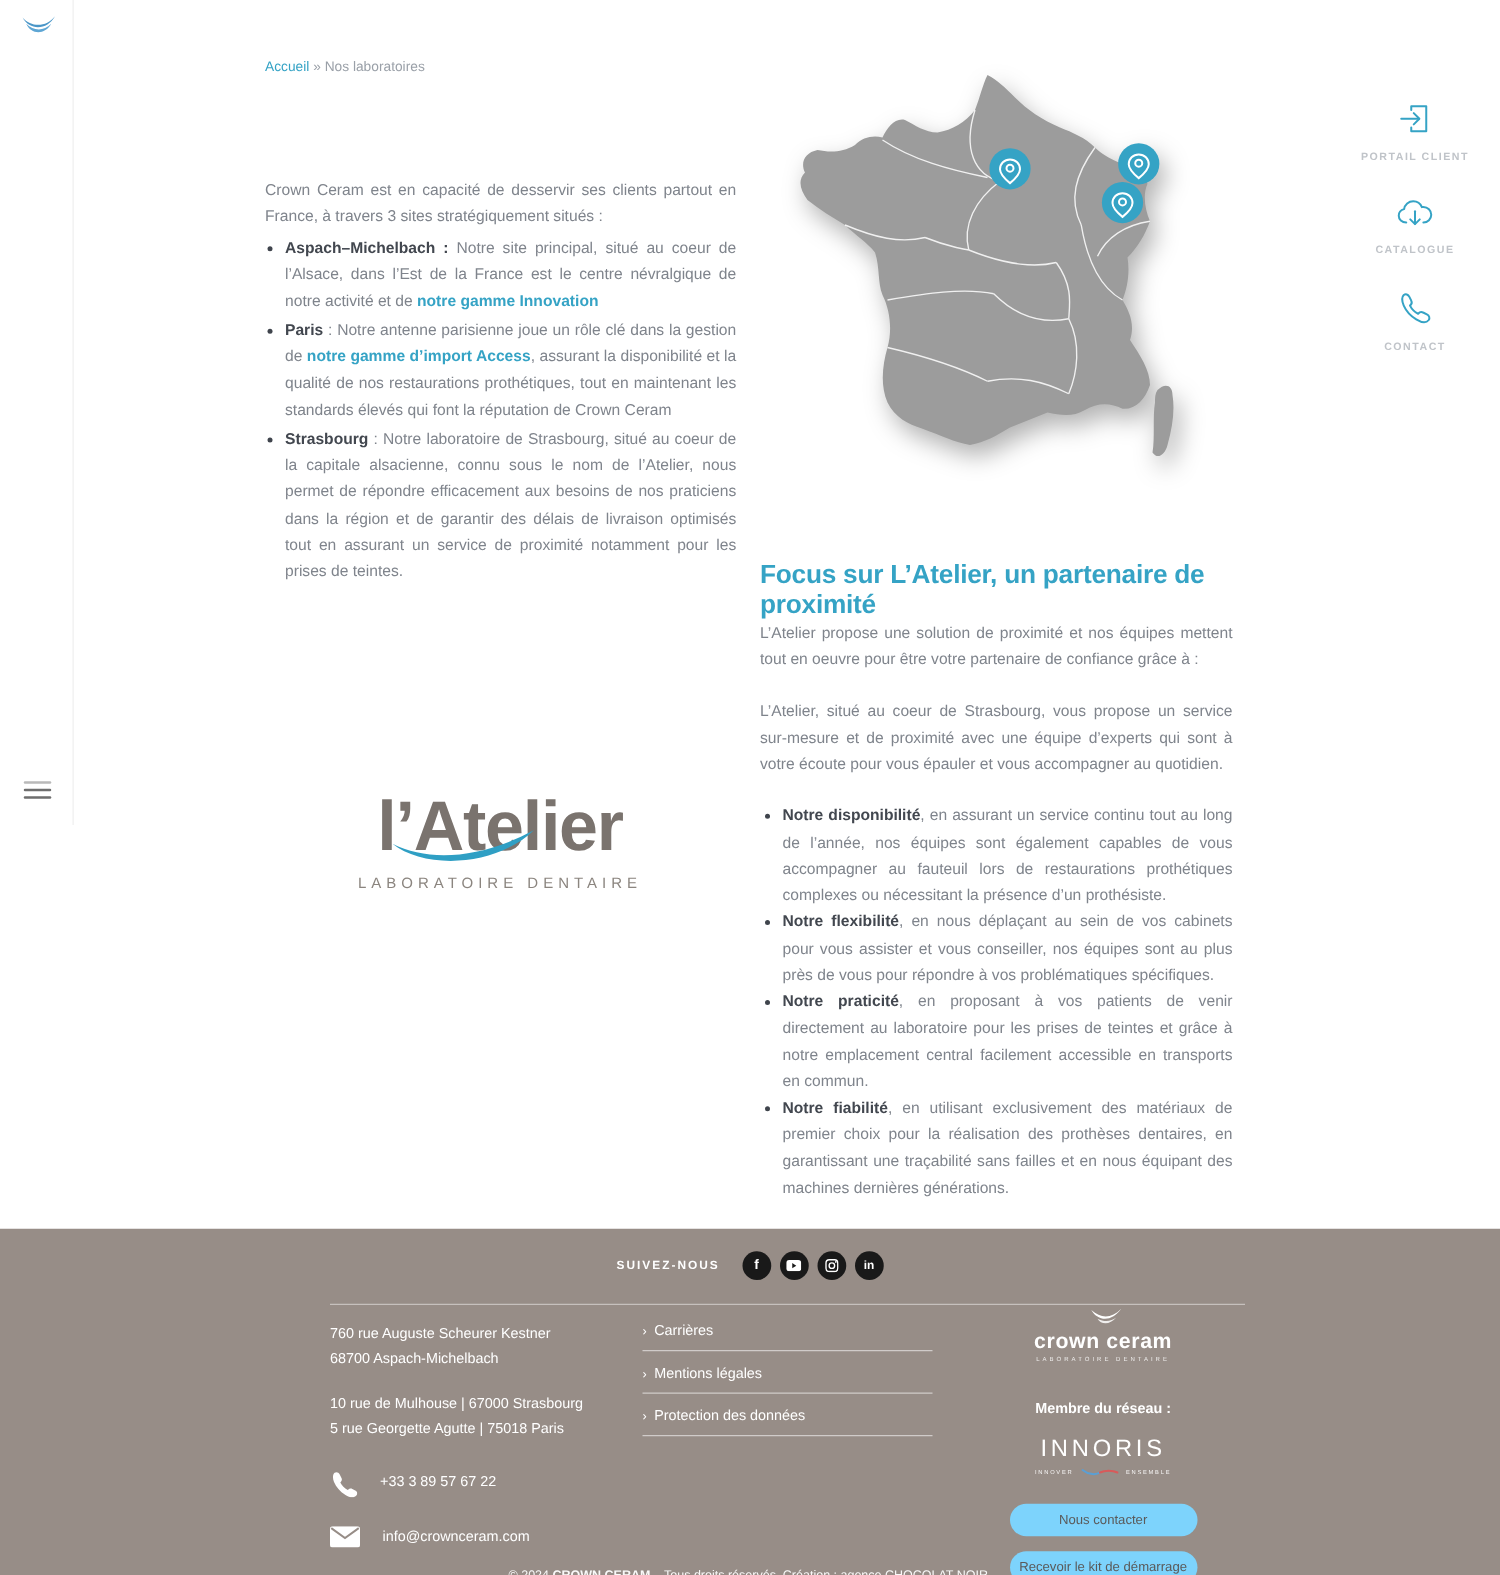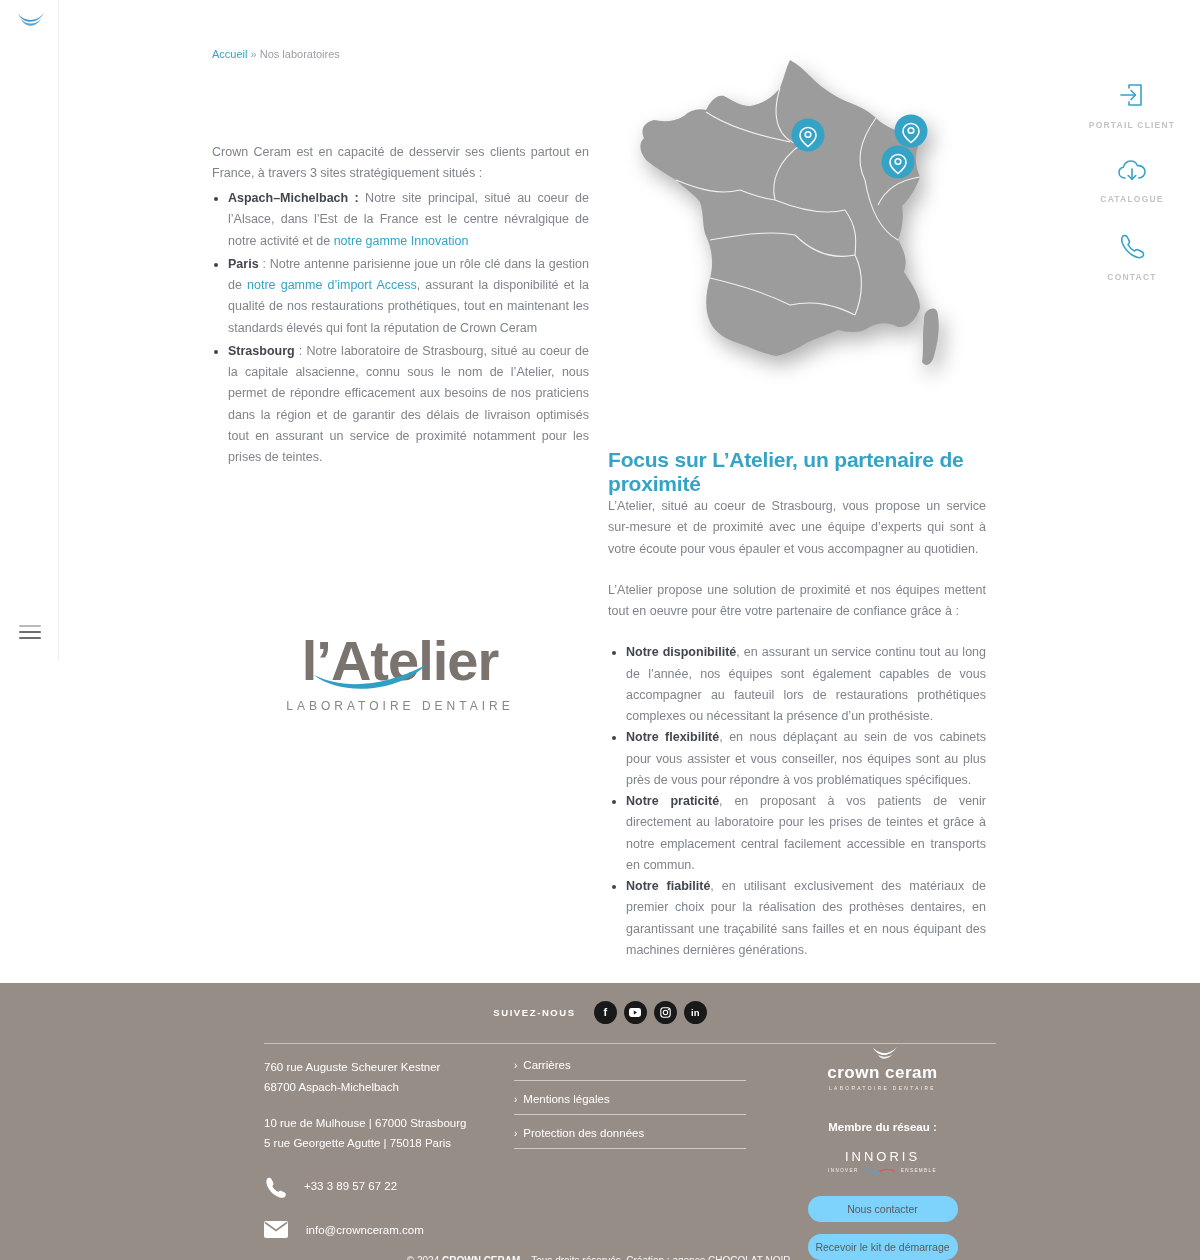--- a/index.html
+++ b/index.html
@@ -22,21 +22,21 @@
 
   
   .breadcrumb { position:absolute; left:212px; top:48px; font-size:11px; color:#9aa0a8; }
   .breadcrumb a { color:#35a3c5; text-decoration:none; cursor:pointer; }
   h1.page-title { position:absolute; left:212px; top:58px; width:400px; font-size:23.5px; line-height:1.55; font-weight:800; color:#1c2733; letter-spacing:-0.2px; }
   .intro { position:absolute; left:212px; top:142px; width:377px; font-size:12.5px; line-height:1.68; text-align:justify; color:#7f848c; }
   .hero-list { position:absolute; left:228px; top:188px; width:361px; font-size:12.5px; line-height:1.7; color:#7f848c; }
   .hero-list li { margin-bottom:2px; text-align:justify; }
   .hero-list li::marker { color:#3f444c; }
   .b-lead { font-weight:700; color:#42474f; }
-  a.inline-link { color:#35a3c5; text-decoration:none; cursor:pointer; }
+  a.inline-link { color:#35a3c5; text-decoration:none; cursor:pointer;font-weight:bold; }
 
   
   .map-wrap { position:absolute; left:630px; top:50px; width:332px; height:330px; }
   .map-wrap svg { filter: drop-shadow(5px 9px 10px rgba(0,0,0,0.30)); }
 
   
   .atelier-logo { position:absolute; left:250px; top:628px; width:300px; text-align:center; }
   .atelier-word { position:relative; font-size:56px; font-weight:600; color:#7a736e; letter-spacing:-1px; }
   .atelier-swoosh { position:absolute; left:62px; top:34px; width:118px; height:32px; }
   .atelier-sub { margin-top:6px; font-size:12px; letter-spacing:4px; color:#8b857f; }
@@ -65,21 +65,21 @@
   .f-col2 { position:absolute; left:514px; top:72px; width:232px; }
   .f-link { display:block; font-size:11.5px; color:#fff; text-decoration:none; padding:4px 0 9px 0; border-bottom:1px solid rgba(255,255,255,0.55); margin-bottom:8px; cursor:pointer; }
   .f-link .arr { margin-right:6px; font-size:10px; }
 
   .f-col3 { position:absolute; left:800px; top:62px; width:165px; text-align:center; }
   .brand-swoosh { display:block; margin:0 auto 2px auto; }
   .brand-name { font-size:17px; font-weight:600; letter-spacing:0.5px; }
   .brand-sub { font-size:4.8px; letter-spacing:2.4px; margin-top:3px; color:rgba(255,255,255,0.85); }
   .member-label { margin-top:30px; font-size:11.5px; font-weight:700; }
   .innoris { margin-top:16px; }
-  .innoris-name { font-size:13px; letter-spacing:3px; font-weight:400; }
+  .innoris-name { font-size:19px; letter-spacing:3px; font-weight:400; }
   .innoris-sub { display:flex; align-items:center; justify-content:center; gap:6px; margin-top:2px; }
   .innoris-sub span { font-size:4.6px; letter-spacing:1.4px; color:rgba(255,255,255,0.9); }
   .pill-btn { display:block; width:150px; margin:0 auto 12px auto; background:#7dd3fc; color:#5a5a5a; border:none; border-radius:13px; font-size:10.5px; font-family:"Liberation Sans", sans-serif; padding:7px 6px; cursor:pointer; }
   .pill-btn.first { margin-top:22px; }
 
   .copyright { position:absolute; left:0; top:272px; width:100%; text-align:center; font-size:10px; color:rgba(255,255,255,0.95); }
   .copyright b { font-weight:800; }
 </style>
 </head>
 <body>
@@ -209,22 +209,22 @@
       <span>l’Atelier</span>
       <svg class="atelier-swoosh" viewBox="0 0 120 32">
         <path d="M2,13 C32,28 74,25 117,2 C86,32 28,34 2,13 Z" fill="#2f9fc4"></path>
       </svg>
     </div>
     <div class="atelier-sub">LABORATOIRE DENTAIRE</div>
   </div>
 
   <h2 class="section-title">Focus sur L’Atelier, un partenaire de proximité</h2>
   <div class="col-right">
+    <p>L’Atelier propose une solution de proximité et nos équipes mettent tout en oeuvre pour être votre partenaire de confiance grâce à :</p>
     <p>L’Atelier, situé au coeur de Strasbourg, vous propose un service sur-mesure et de proximité avec une équipe d’experts qui sont à votre écoute pour vous épauler et vous accompagner au quotidien.</p>
-    <p>L’Atelier propose une solution de proximité et nos équipes mettent tout en oeuvre pour être votre partenaire de confiance grâce à :</p>
     <ul>
       <li><span class="b-lead">Notre disponibilité</span><span>, en assurant un service continu tout au long de l’année, nos équipes sont également capables de vous accompagner au fauteuil lors de restaurations prothétiques complexes ou nécessitant la présence d’un prothésiste.</span></li>
       <li><span class="b-lead">Notre flexibilité</span><span>, en nous déplaçant au sein de vos cabinets pour vous assister et vous conseiller, nos équipes sont au plus près de vous pour répondre à vos problématiques spécifiques.</span></li>
       <li><span class="b-lead">Notre praticité</span><span>, en proposant à vos patients de venir directement au laboratoire pour les prises de teintes et grâce à notre emplacement central facilement accessible en transports en commun.</span></li>
       <li><span class="b-lead">Notre fiabilité</span><span>, en utilisant exclusivement des matériaux de premier choix pour la réalisation des prothèses dentaires, en garantissant une traçabilité sans failles et en nous équipant des machines dernières générations.</span></li>
     </ul>
     <p>Tous nos laboratoires sont en capacité de répondre à tous vos besoins prothétiques, que ce soit en prothèse conjointe, prothèse adjointe, prothèse implantaire et de traiter tous types d’empreintes, qu’elles soient physiques ou numériques et issues de toutes les caméras intra-orales présentes sur le marché.</p>
   </div>
 
   <footer>

